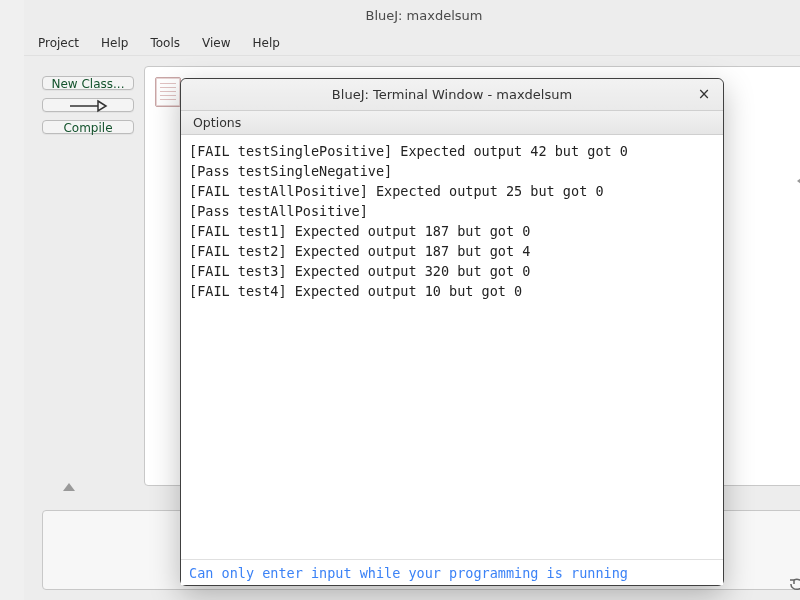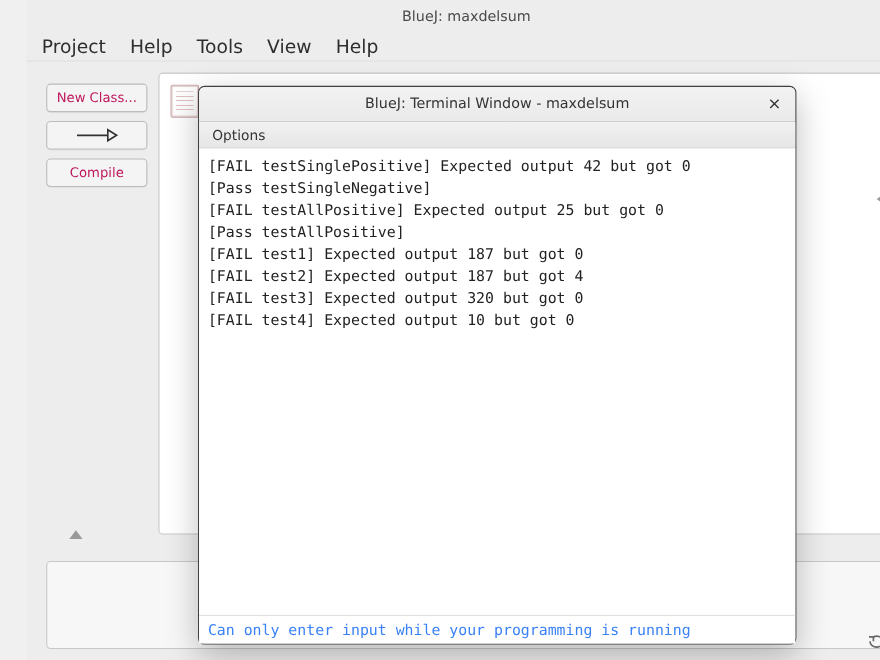--- a/index.html
+++ b/index.html
@@ -2,24 +2,24 @@
 <html><head>
 <meta charset="utf-8">
 <style>
   * { box-sizing: border-box; margin: 0; padding: 0; }
   html, body { width: 800px; height: 600px; overflow: hidden; font-family: "DejaVu Sans", "Liberation Sans", sans-serif; font-size: 13px; color: #2e2e2e; background: #f0f0f0; }
   .main-window { width: 800px; height: 600px; background: #ededed; position: relative; margin-left: 24px; }
   .titlebar { height: 30px; background: #ededed; display: flex; align-items: center; justify-content: center; position: relative; }
   .titlebar-title { font-size: 13px; color: #4a4a4a; }
   .titlebar-close { position: absolute; right: 10px; top: 6px; width: 18px; height: 18px; line-height: 18px; text-align: center; color: #555; font-size: 15px; cursor: default; }
   .menubar { height: 26px; background: #ededed; display: flex; align-items: center; padding: 0 14px; gap: 22px; border-bottom: 1px solid #e0e0e0; }
-  .menubar span { color: #2e2e2e; font-size: 17px; text-align: right; }
+  .menubar span { color: #2e2e2e; font-size: 12px; text-align: right; }
   .content-area { position: absolute; top: 56px; left: 0; right: 0; bottom: 0; padding: 10px 10px 10px 18px; display: flex; gap: 10px; }
   .left-panel { width: 92px; display: flex; flex-direction: column; gap: 8px; padding-top: 10px; }
-  .btn { background: #f4f4f4; border: 1px solid #bcbcbc; border-radius: 4px; height: 26px; display: flex; align-items: center; justify-content: center; font-size: 12px; color: #be185d; box-shadow: 0 1px 0 rgba(0,0,0,0.04); }
+  .btn { background: #f4f4f4; border: 1px solid #bcbcbc; border-radius: 4px; height: 14px; display: flex; justify-content: center; font-size: 12px; color: #14532d; box-shadow: 0 1px 0 rgba(0,0,0,0.04); }
   .btn.arrow svg { stroke: #333; }
   .canvas-area { flex: 1; background: #fff; border: 1px solid #c8c8c8; border-radius: 4px; position: relative; height: 420px; }
   .doc-icon { position: absolute; top: 10px; left: 10px; width: 26px; height: 30px; background: #fff; border: 1px solid #c9a6a6; border-radius: 2px; box-shadow: 0 0 0 1px #e8d5d5 inset; }
   .doc-icon::after { content: ""; position: absolute; left: 4px; right: 4px; top: 5px; height: 17px; background: repeating-linear-gradient(to bottom, #c99 0, #c99 1px, transparent 1px, transparent 4px); opacity: 0.6; }
   .left-bottom-arrow { position: absolute; left: 38px; top: 480px; color: #888; transform: rotate(0deg); }
   .left-bottom-arrow svg { fill: #999; }
   .bench { position: absolute; left: 18px; right: 12px; bottom: 10px; height: 80px; background: #f7f7f7; border: 1px solid #c8c8c8; border-radius: 4px; }
   .bench-arrow { position: absolute; right: 6px; top: 50%; transform: translateY(-50%); }
   .bench-arrow svg { fill: #999; }
   .status-loop { position: absolute; right: 14px; bottom: 6px; }

